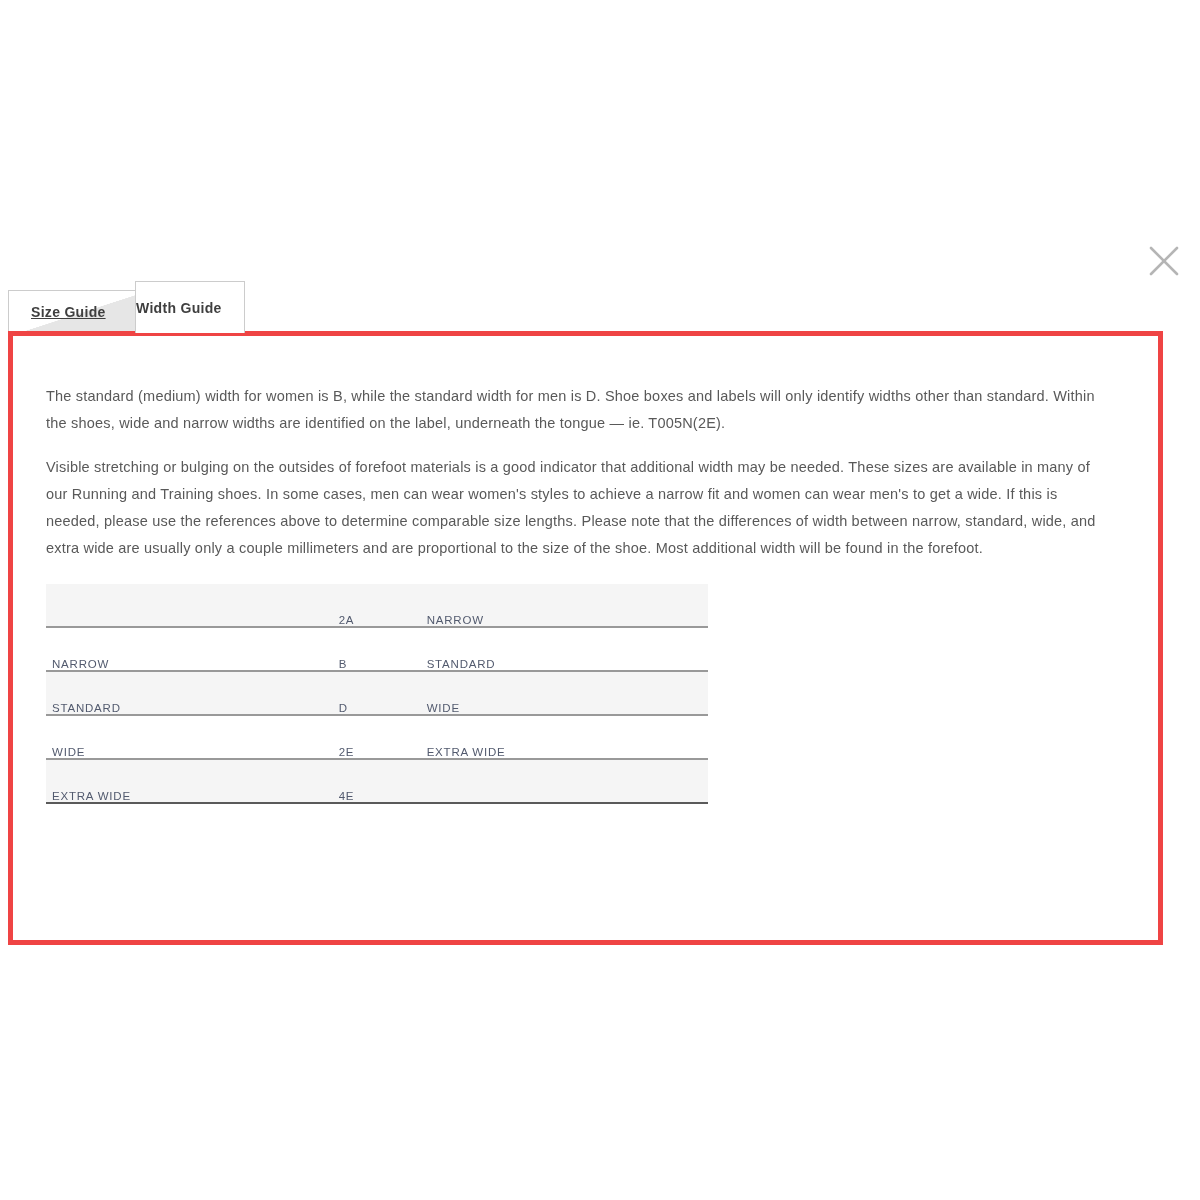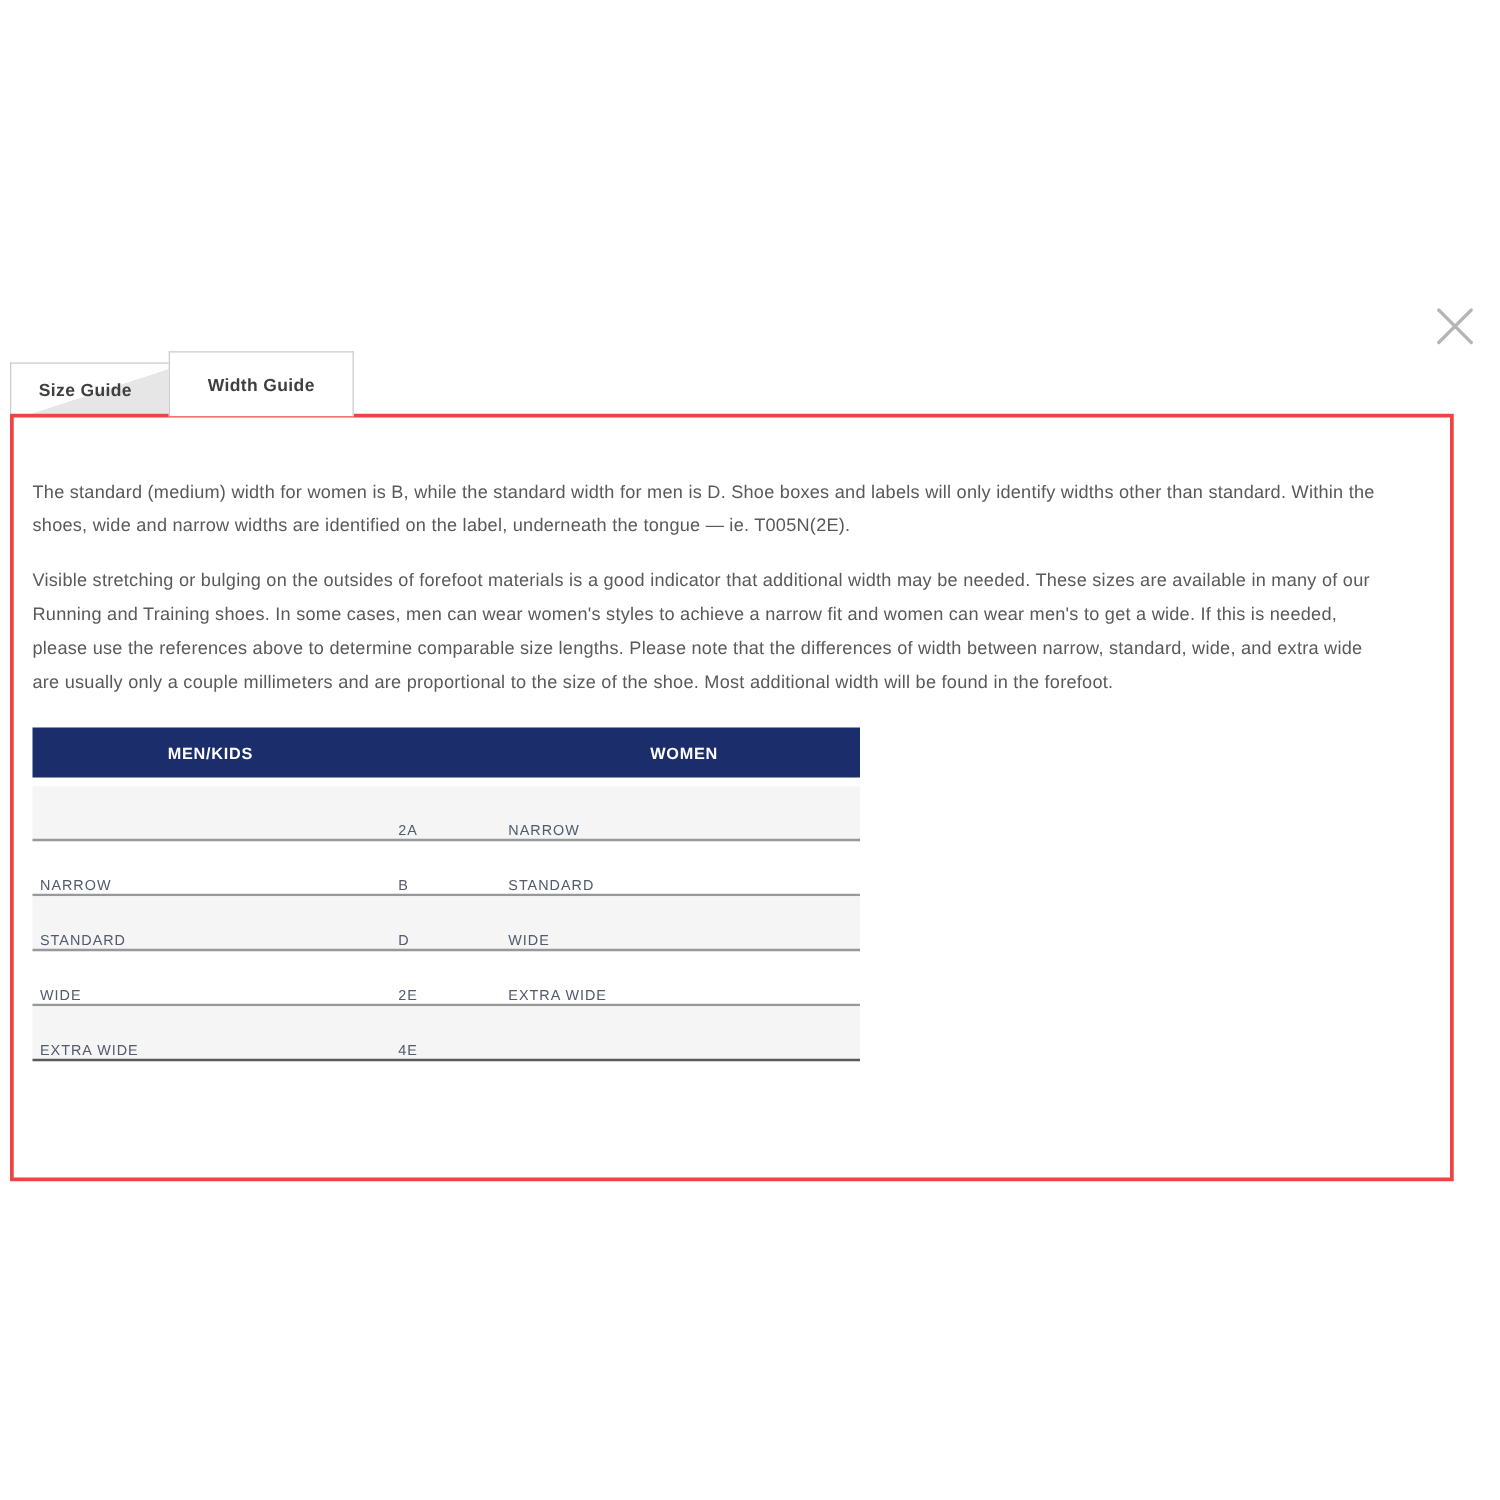--- a/index.html
+++ b/index.html
@@ -28,36 +28,37 @@
     letter-spacing: 0.3px;
     cursor: pointer;
   }
   .tab-inactive {
     left: 8px; top: 290px; width: 127px; height: 42px;
     border-top: 1px solid #cccccc;
     border-left: 1px solid #cccccc;
     padding-left: 22px;
     background: linear-gradient(to bottom right, #ffffff 55%, #e6e6e6 55.5%);
     z-index: 1;
+    text-decoration: underline;
   }
   .tab-active {
-    left: 135px; top: 281px; width: 148px; height: 52px;
+    left: 135px; top: 281px; width: 110px; height: 52px;
     border: 1px solid #cccccc; border-bottom: none;
-    justify-content: center;
+    justify-content: flex-start;
     z-index: 3;
   }
 
   
   .panel {
     position: absolute; left: 8px; top: 331px;
     width: 1155px; height: 614px;
     background: #ffffff;
-    border: 3px solid #ef4444;
+    border: 5px solid #ef4444;
     z-index: 2;
-    padding: 47px 46px 0 15px;
+    padding: 47px 46px 0 33px;
   }
 
   .panel p, .panel h3 {
     font-size: 14.5px; line-height: 27px;
     letter-spacing: 0.2px; color: #595959;
     font-weight: normal;
   }
   .intro { margin-bottom: 17px; line-height: 28px; }
   .section-heading { font-weight: bold; }
 
@@ -108,25 +109,20 @@
     <span>Width Guide</span>
   </div>
 
   <div class="panel">
 
     <p class="intro">The standard (medium) width for women is B, while the standard width for men is D. Shoe boxes and labels will only identify widths other than standard. Within the shoes, wide and narrow widths are identified on the label, underneath the tongue — ie. T005N(2E).</p>
 
     <p class="section-body">Visible stretching or bulging on the outsides of forefoot materials is a good indicator that additional width may be needed. These sizes are available in many of our Running and Training shoes. In some cases, men can wear women's styles to achieve a narrow fit and women can wear men's to get a wide. If this is needed, please use the references above to determine comparable size lengths. Please note that the differences of width between narrow, standard, wide, and extra wide are usually only a couple millimeters and are proportional to the size of the shoe. Most additional width will be found in the forefoot.</p>
 
     <div class="width-table">
-      <div class="wt-header">
-        <span class="h-men">MEN/KIDS</span>
-        <span class="h-spacer"></span>
-        <span class="h-women">WOMEN</span>
-      </div>
       <div class="wt-body">
         <div class="wt-row">
           <span class="c-men"></span>
           <span class="c-letter">2A</span>
           <span class="c-women">NARROW</span>
         </div>
         <div class="wt-row">
           <span class="c-men">NARROW</span>
           <span class="c-letter">B</span>
           <span class="c-women">STANDARD</span>

